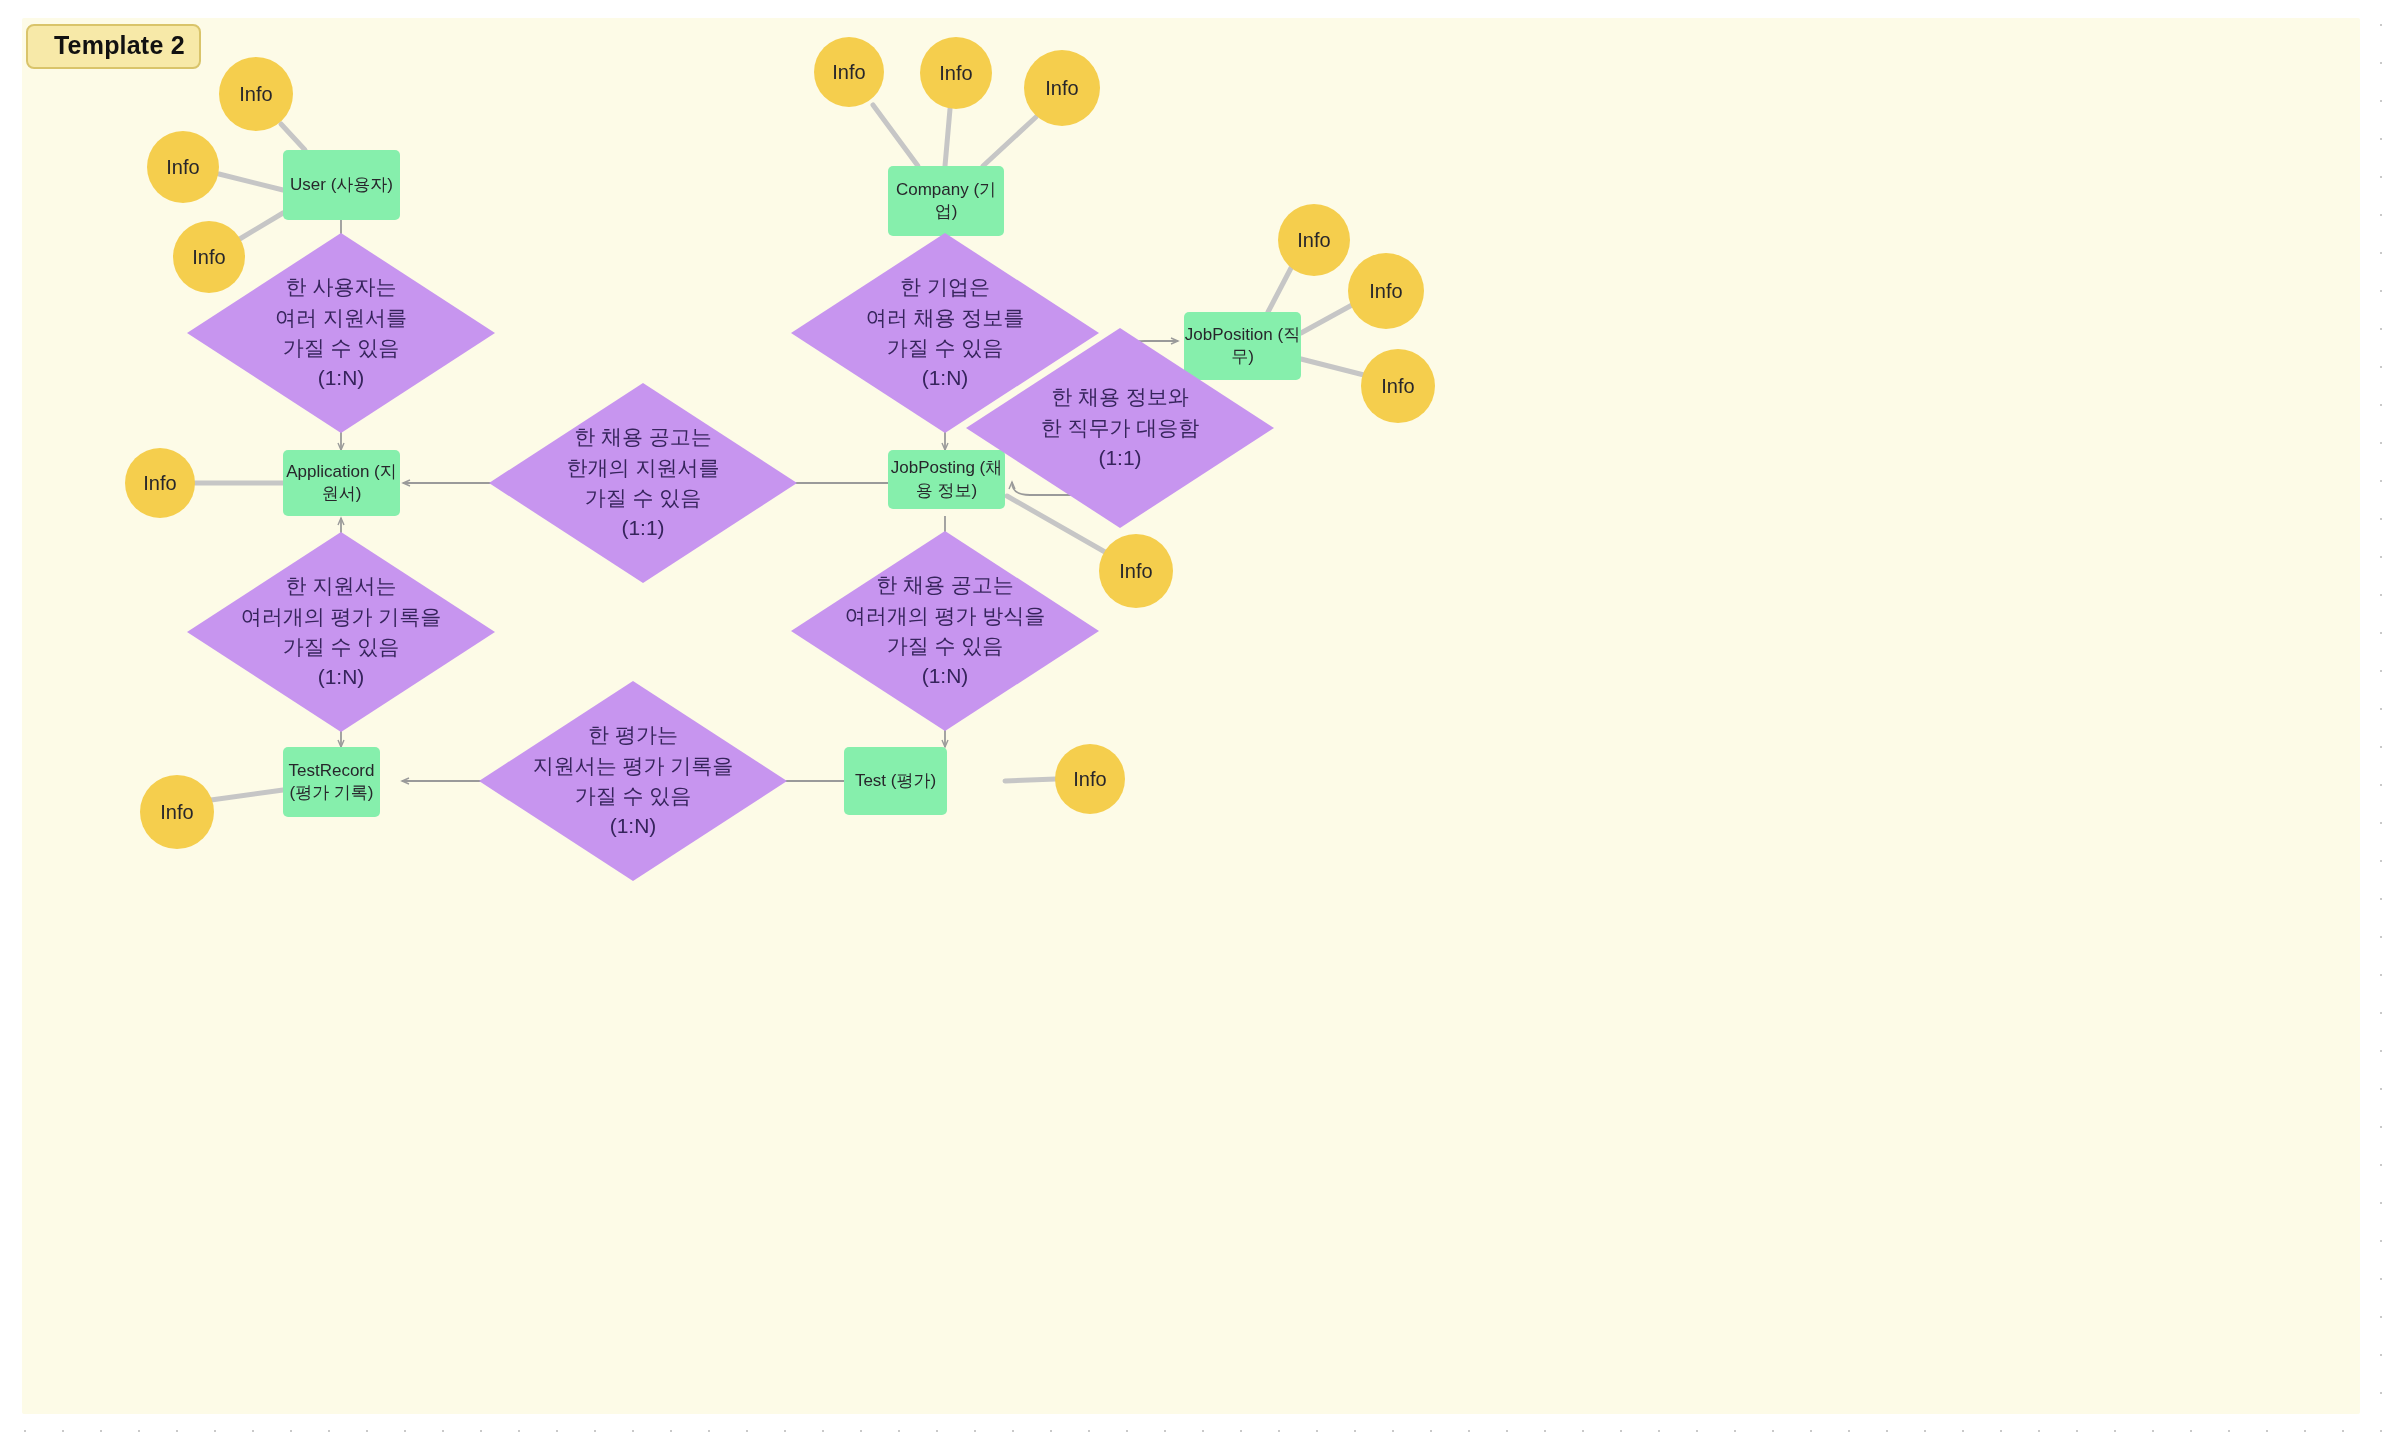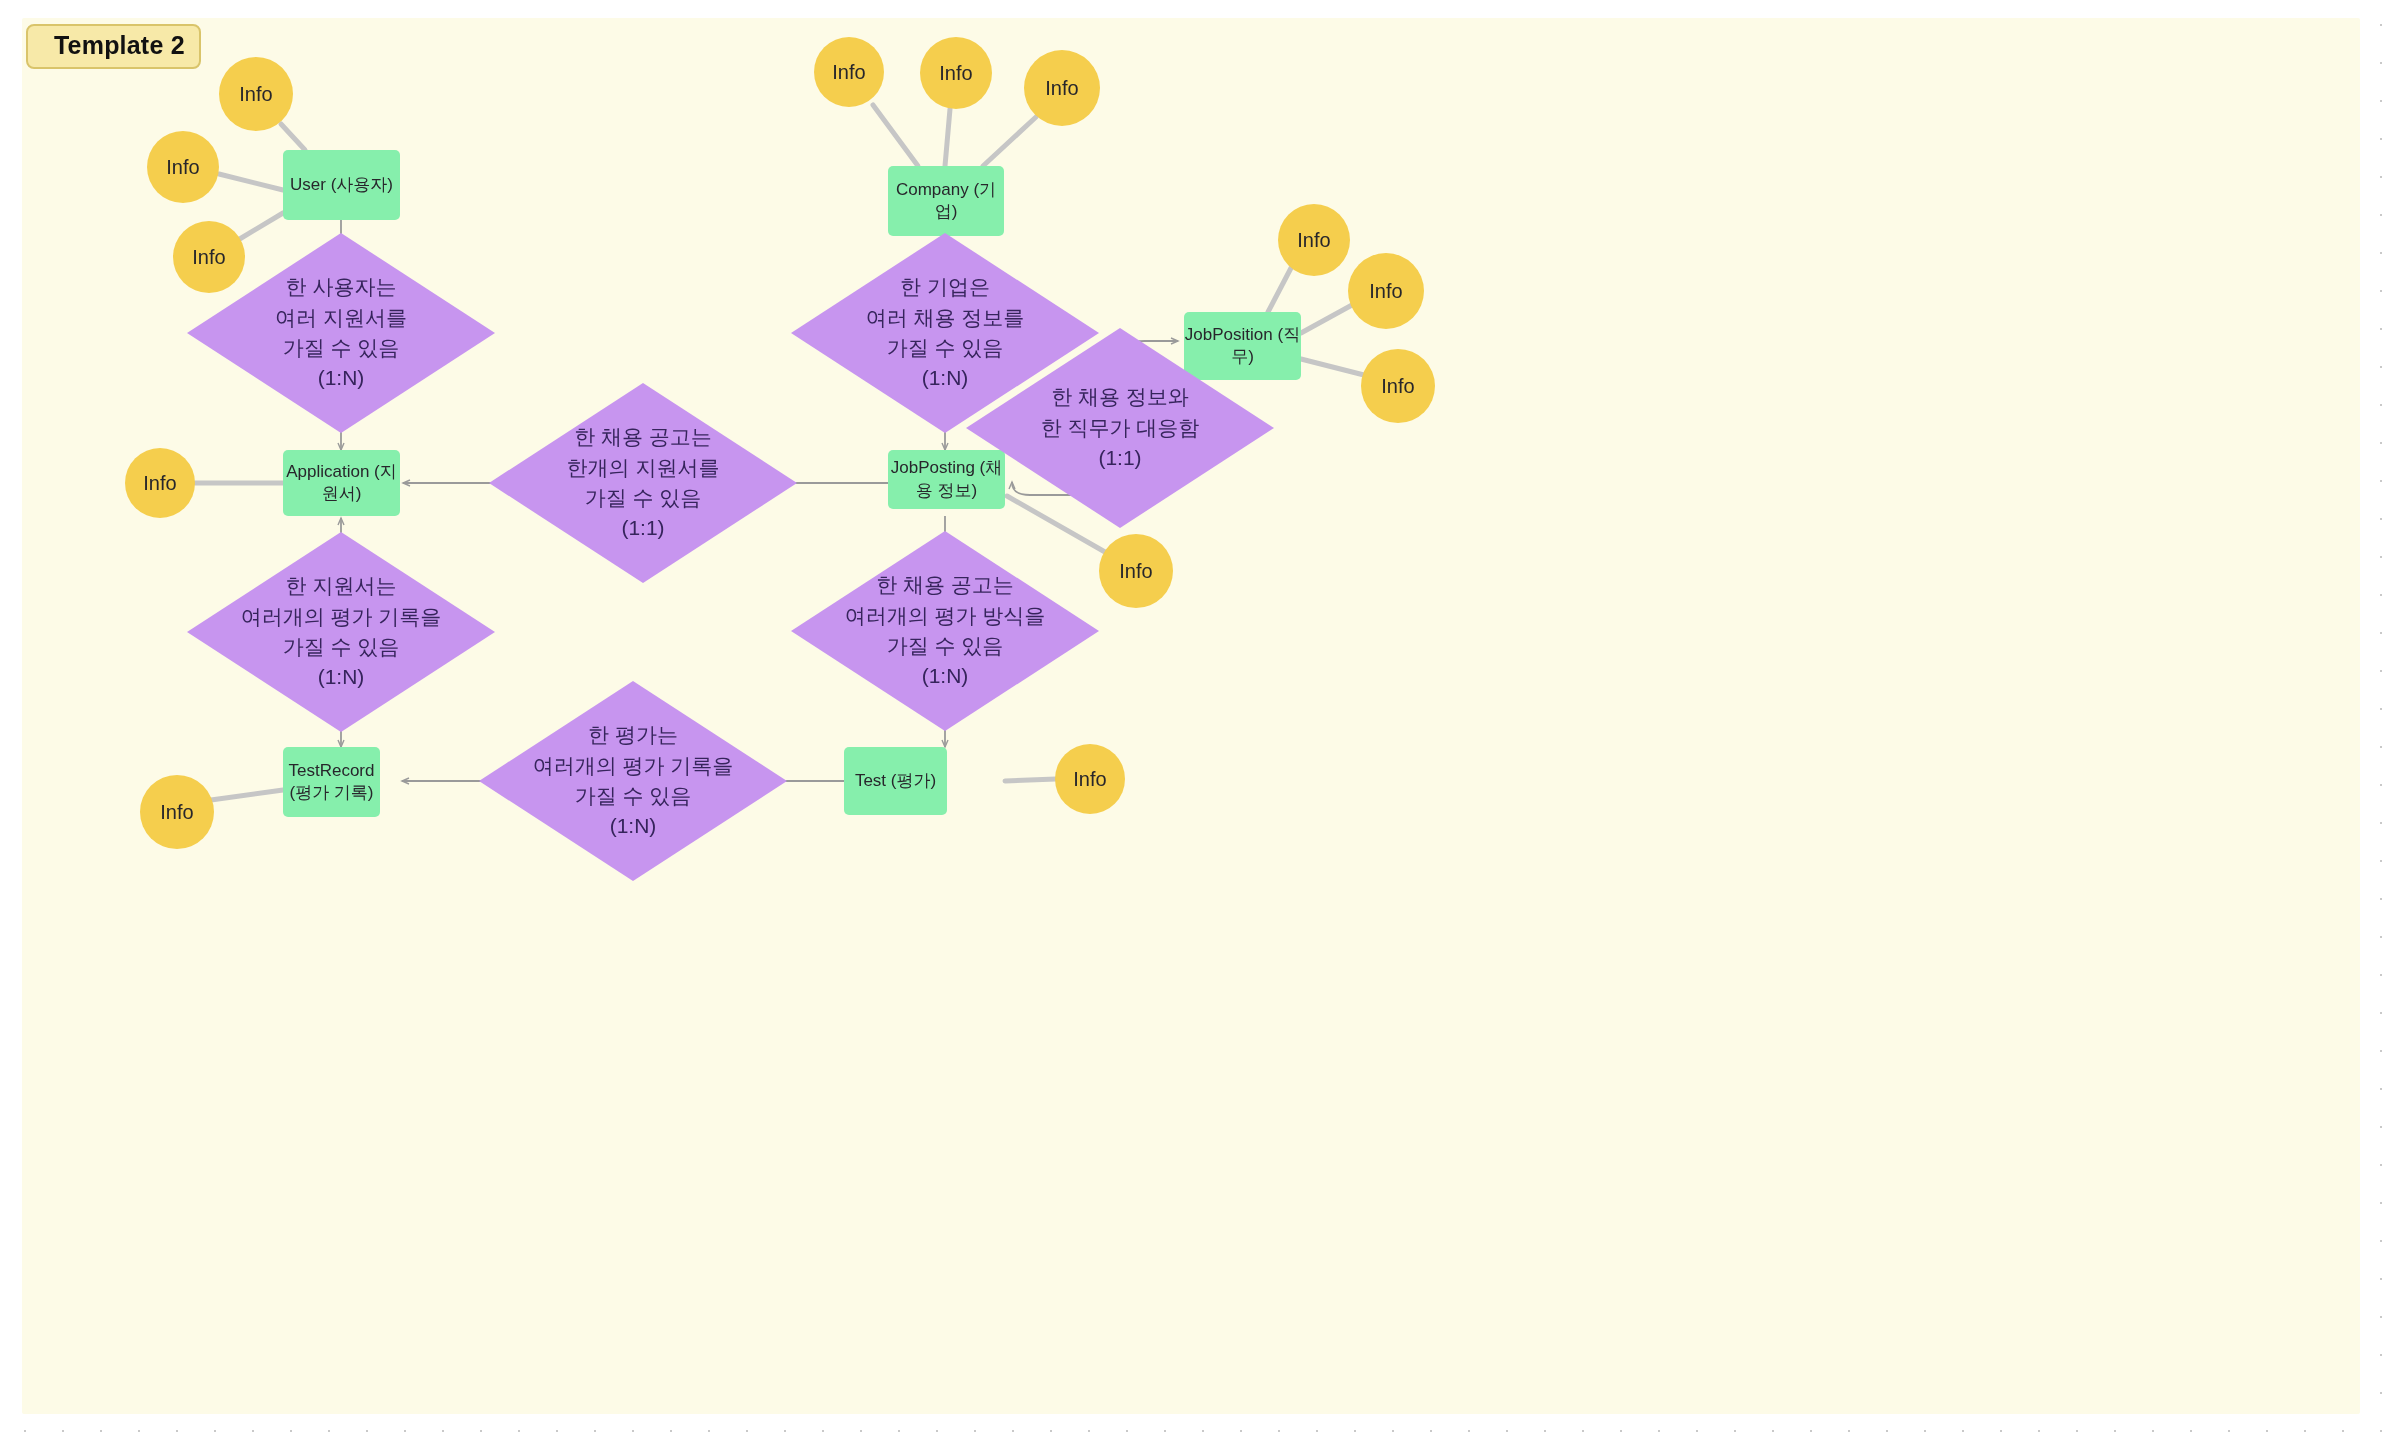--- a/index.html
+++ b/index.html
@@ -157,21 +157,21 @@
 (1:N)</div>
       </div>
       <div class="node rel" style="left: 489px; top: 383px; width: 308px; height: 200px;">
         <div class="relbox">한 채용 공고는
 한개의 지원서를
 가질 수 있음
 (1:1)</div>
       </div>
       <div class="node rel" style="left: 479px; top: 681px; width: 308px; height: 200px;">
         <div class="relbox">한 평가는
-여러개의 평가 기록을
+지원서는 평가 기록을
 가질 수 있음
 (1:N)</div>
       </div>
       <div class="node rel" style="left: 791px; top: 233px; width: 308px; height: 200px;">
         <div class="relbox">한 기업은
 여러 채용 정보를
 가질 수 있음
 (1:N)</div>
       </div>
       <div class="node rel" style="left: 791px; top: 531px; width: 308px; height: 200px;">

